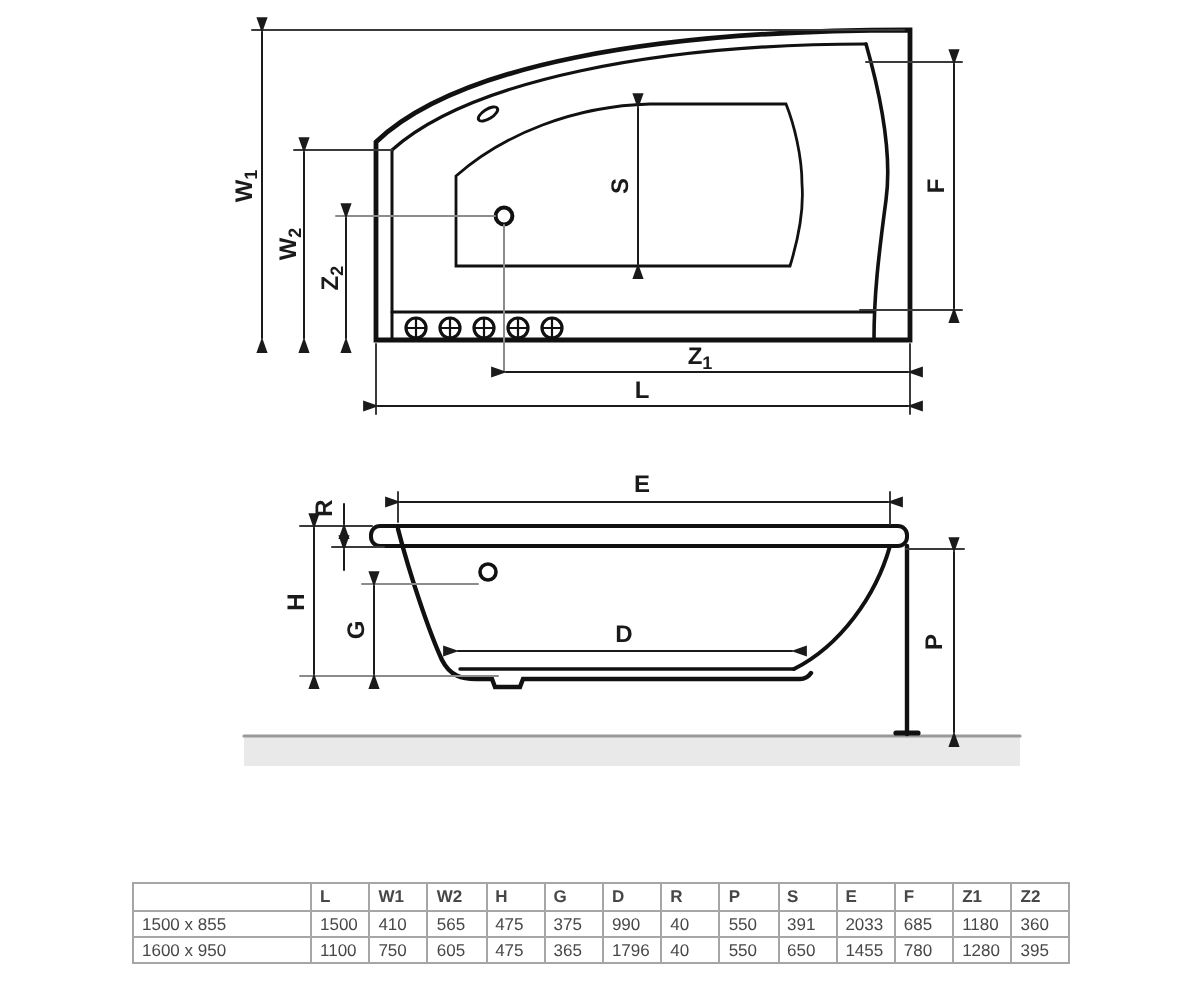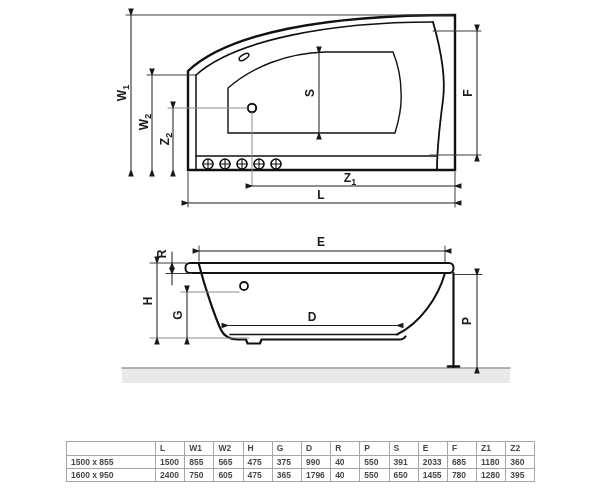--- a/index.html
+++ b/index.html
@@ -7,21 +7,21 @@
           font-family:"Liberation Sans",sans-serif;}
   .canvas svg{position:absolute;left:0;top:0;}
   .dim-label{font-family:"Liberation Sans",sans-serif;font-size:12px;font-weight:700;fill:#1a1a1a;}
   .dim-sub{font-size:9px;font-weight:700;}
   table.dim-table{position:absolute;left:66px;top:441px;width:469px;border-collapse:collapse;
           table-layout:fixed;font-size:8.5px;color:#474747;background:#fff;}
   table.dim-table th, table.dim-table td{
           border:1px solid #a6a6a6;padding:0 0 0 4px;text-align:left;
           white-space:nowrap;overflow:hidden;line-height:1;}
   table.dim-table thead th{height:13px;font-weight:700;}
-  table.dim-table tbody td{height:12px;font-weight:700;}
+  table.dim-table tbody td{height:12px;font-weight:400;}
 </style>
 </head>
 <body>
 
 <div class="canvas">
 
 <svg width="600" height="435" viewBox="0 0 600 435">
   <defs>
     <marker id="ar" viewBox="0 0 10 8" refX="0.5" refY="4" markerWidth="9" markerHeight="7" orient="auto-start-reverse" markerUnits="userSpaceOnUse">
       <path d="M0,4 L9,0.8 L9,7.2 Z" fill="#1a1a1a"></path>
@@ -169,36 +169,36 @@
       <th>E</th>
       <th>F</th>
       <th>Z1</th>
       <th>Z2</th>
     </tr>
   </thead>
   <tbody>
     <tr>
       <td>1500 x 855</td>
       <td>1500</td>
-      <td>855</td>
+      <td>410</td>
       <td>565</td>
       <td>475</td>
       <td>375</td>
       <td>990</td>
       <td>40</td>
       <td>550</td>
       <td>391</td>
       <td>2033</td>
       <td>685</td>
       <td>1180</td>
       <td>360</td>
     </tr>
     <tr>
       <td>1600 x 950</td>
-      <td>2400</td>
+      <td>1100</td>
       <td>750</td>
       <td>605</td>
       <td>475</td>
       <td>365</td>
       <td>1796</td>
       <td>40</td>
       <td>550</td>
       <td>650</td>
       <td>1455</td>
       <td>780</td>

